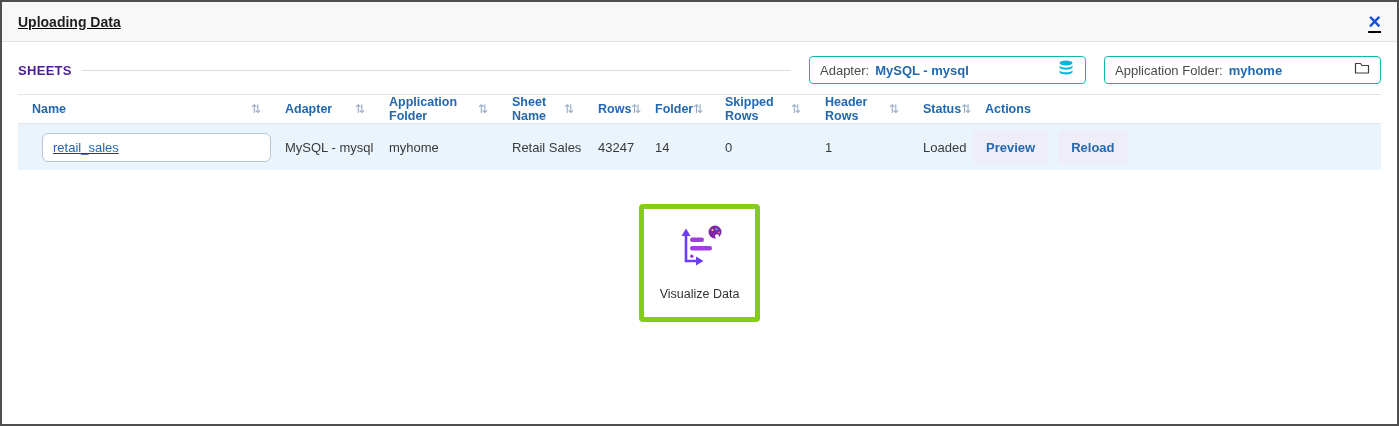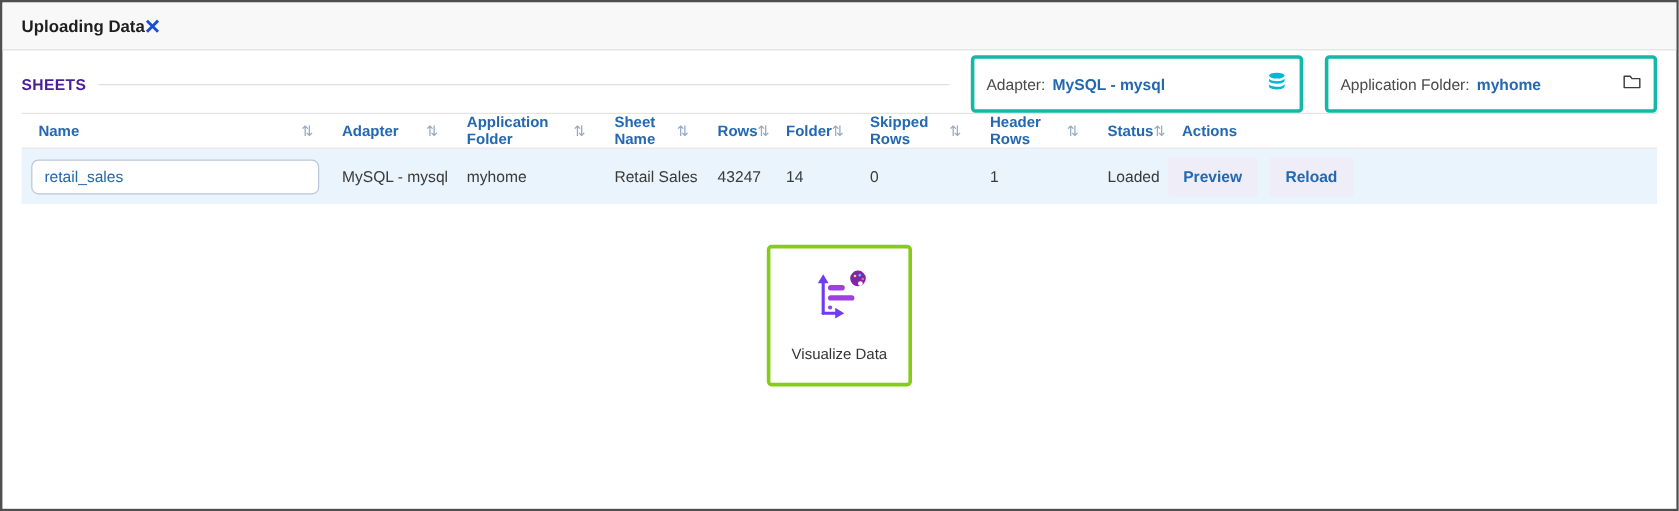--- a/index.html
+++ b/index.html
@@ -1,50 +1,50 @@
 <!DOCTYPE html>
 <html><head>
 <meta charset="utf-8">
 <style>
   * { box-sizing: border-box; margin: 0; padding: 0; }
   body { font-family: "Liberation Sans", sans-serif; background: #fff; }
   .app { width: 1399px; height: 426px; border: 2px solid #4f4f4f; background: #fff; overflow: hidden; }
 
   .titlebar { height: 40px; background: #f8f8f8; border-bottom: 1px solid #e2e2e2;
-    display: flex; align-items: center; padding: 0 16px; }
+    display: flex; align-items: center; justify-content: space-between; padding: 0 16px; text-decoration: underline; }
   .title { font-size: 14px; font-weight: 700; color: #1e1e1e; }
   .close { color: #1b4fd3; font-size: 22px; font-weight: 700; line-height: 1; cursor: pointer; }
 
   .content { padding: 0 16px; }
   .section-row { display: flex; align-items: center; margin-top: 12px; height: 32px; }
   .section-label { font-size: 13px; font-weight: 700; color: #4c1d95; letter-spacing: .3px; white-space: nowrap; }
   .rule { flex: 1; height: 1px; background: #ddd; margin-left: 10px; }
   .pickers { display: flex; gap: 18px; margin-left: 18px; }
-  .picker { width: 277px; height: 48px; border: 3px solid #14b8a6; border-radius: 4px; background: #fff;
+  .picker { width: 277px; height: 28px; border: 1px solid #14b8a6; border-radius: 4px; background: #fff;
     display: flex; align-items: center; padding: 0 10px; gap: 6px; cursor: pointer; }
   .picker-label { font-size: 13px; color: #4a4a4a; }
   .picker-value { font-size: 13px; font-weight: 700; color: #2368b0; flex: 1; }
 
   .table { margin-top: 8px; }
   .tr { display: grid; grid-template-columns: 253px 104px 123px 86px 57px 70px 100px 98px 62px 1fr; }
   .thead { border-top: 1px solid #e4e4e4; border-bottom: 1px solid #e4e4e4; height: 30px; }
   .th { display: flex; align-items: center; justify-content: space-between;
     padding: 0 10px 0 14px; color: #2368b0; font-size: 12.5px; font-weight: 700; cursor: pointer; }
   .sort { color: #93a9c4; font-size: 12px; font-weight: 400; }
   .tbody-row { background: #e9f4fc; height: 46px; align-items: center; }
   .td { padding-left: 14px; font-size: 13px; color: #3a3a3a; display: flex; align-items: center; }
-  .td.name-cell { padding-left: 8px; }
+  .td.name-cell { padding-left: 24px; text-decoration: underline; }
   .name-input { width: 240px; height: 29px; border: 1px solid #b9c6d8; border-radius: 6px;
     padding: 0 10px; font-size: 13px; color: #2368b0; background: #fff; font-family: inherit; outline: none; }
   .actions-cell { gap: 10px; padding-left: 2px; }
   .action-btn { background: #efedf8; border: none; color: #2368b0; font-weight: 700; font-size: 13px;
     padding: 9px 13px; border-radius: 3px; cursor: pointer; font-family: inherit; }
 
   .next-row { margin-top: 45px; }
-  .card { width: 121px; height: 118px; border: 3px solid #84cc16; border-radius: 4px; margin: 34px auto 0;
+  .card { width: 121px; height: 118px; border: 5px solid #84cc16; border-radius: 4px; margin: 34px auto 0;
     display: flex; flex-direction: column; align-items: center; justify-content: center; gap: 16px;
     cursor: pointer; background: #fff; }
   .card-label { font-size: 12.5px; color: #333; }
 </style>
 </head>
 <body>
 
 <div class="app">
 
   <div class="titlebar">

